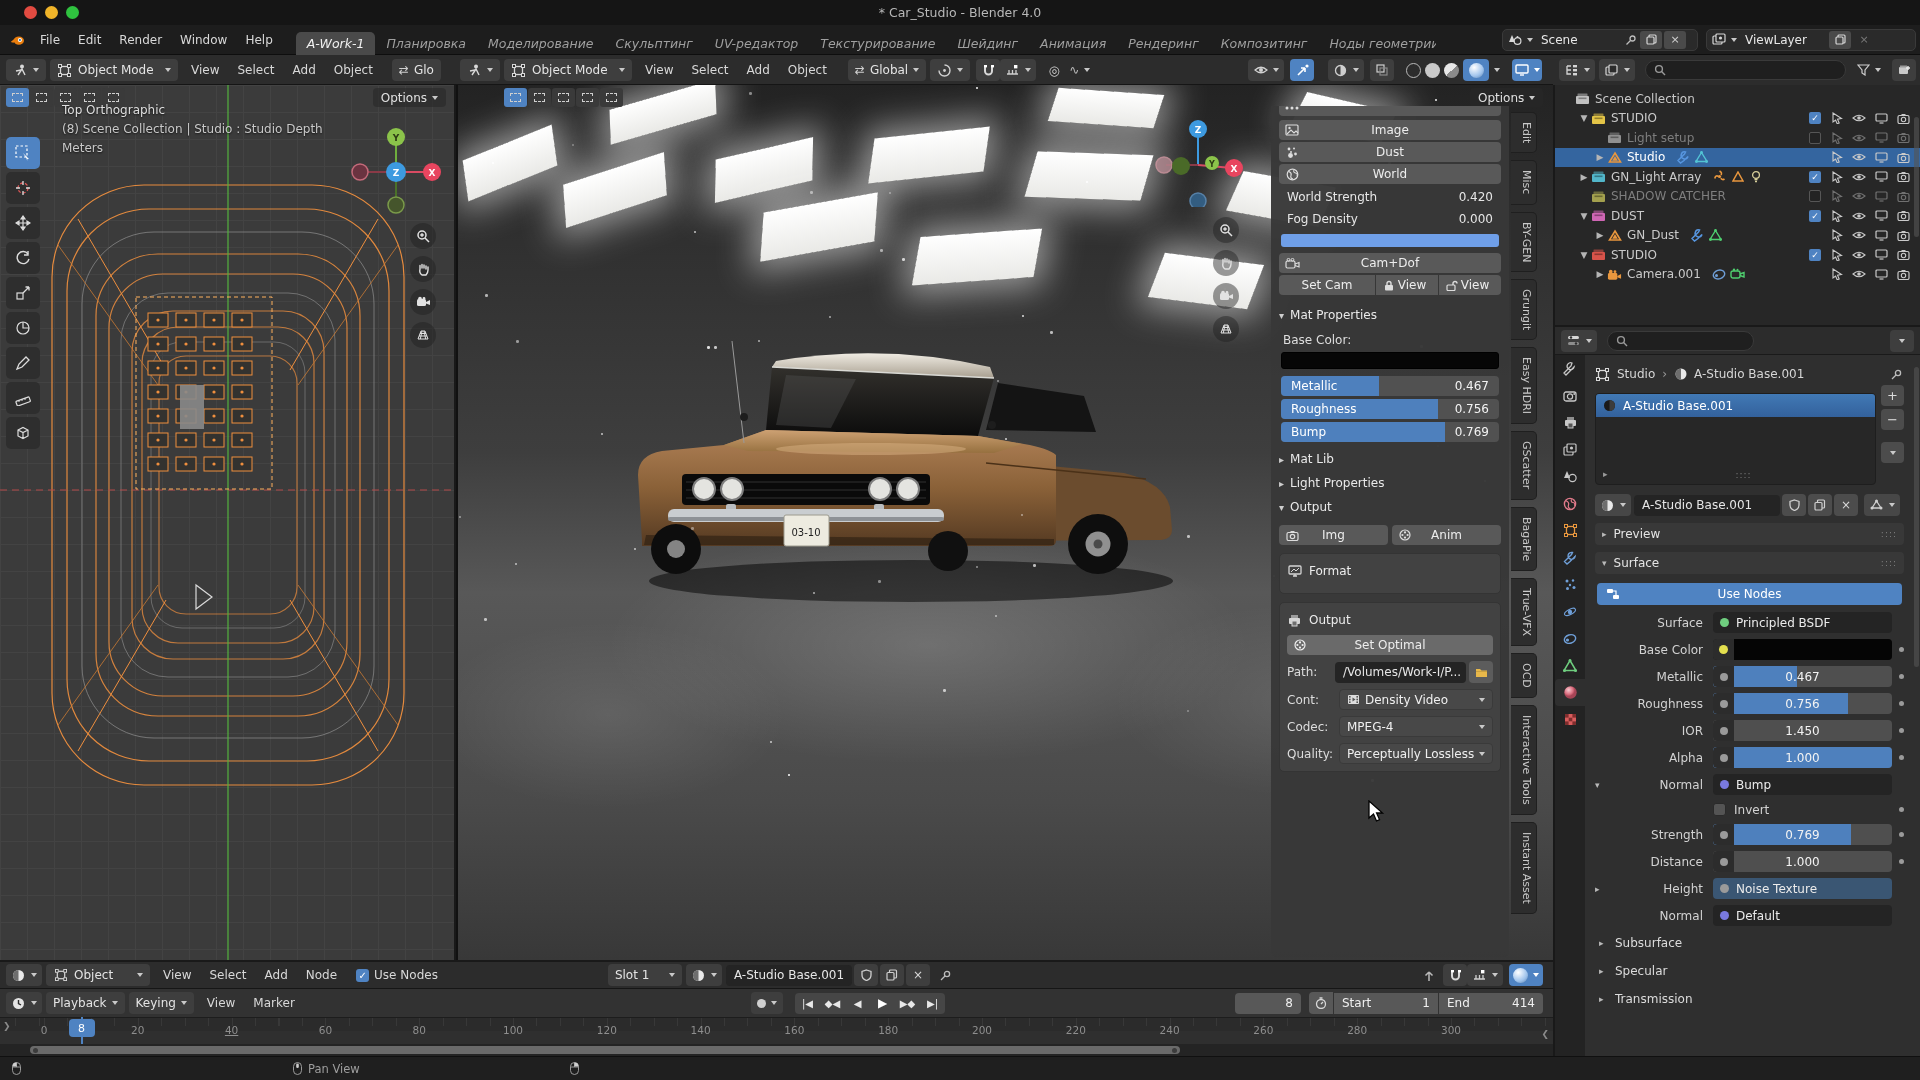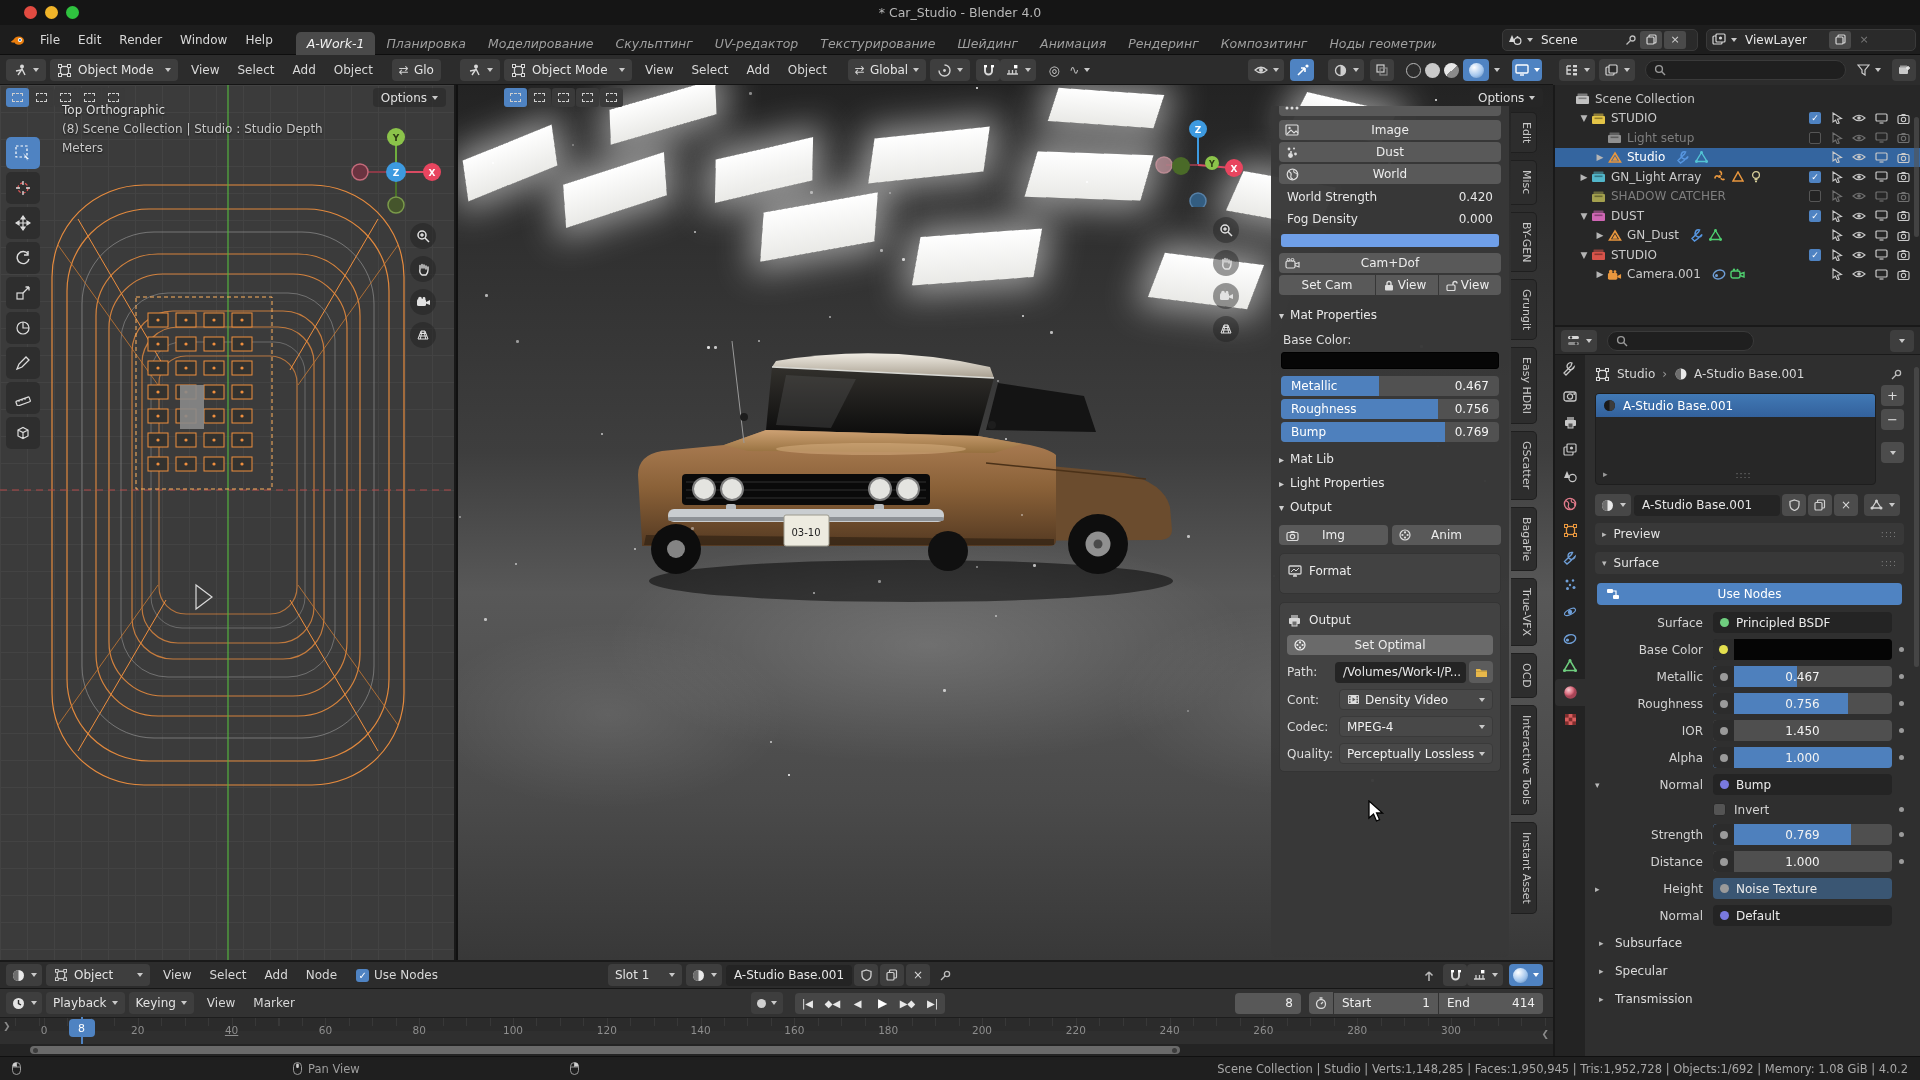--- a/index.html
+++ b/index.html
@@ -2102,14 +2102,13 @@
       </svg>
     </span>
   <span>Pan View</span>
   <span class="mouse-i" style="margin-left:210px;">
       <svg width="9" height="13" viewBox="0 0 9 13">
         <rect x="0.5" y="0.5" width="8" height="12" rx="4" fill="none" stroke="#9a9a9a"></rect>
         <path d="M0.5 5 H8.5 M4.5 0.5 V5" stroke="#9a9a9a"></path>
         <path d="M8.5 4.5 a4 4 0 0 0 -4 -4 V4.5 Z" fill="#cfcfcf"></path>
       </svg>
     </span>
-  <span id="status-right">Scene Collection | Studio | Verts:1,148,285 | Faces:1,950,945 | Tris:1,952,728 | Objects:1/692 | Memory: 1.08 GiB | 4.0.2</span>
 </div>
 
 </body></html>

